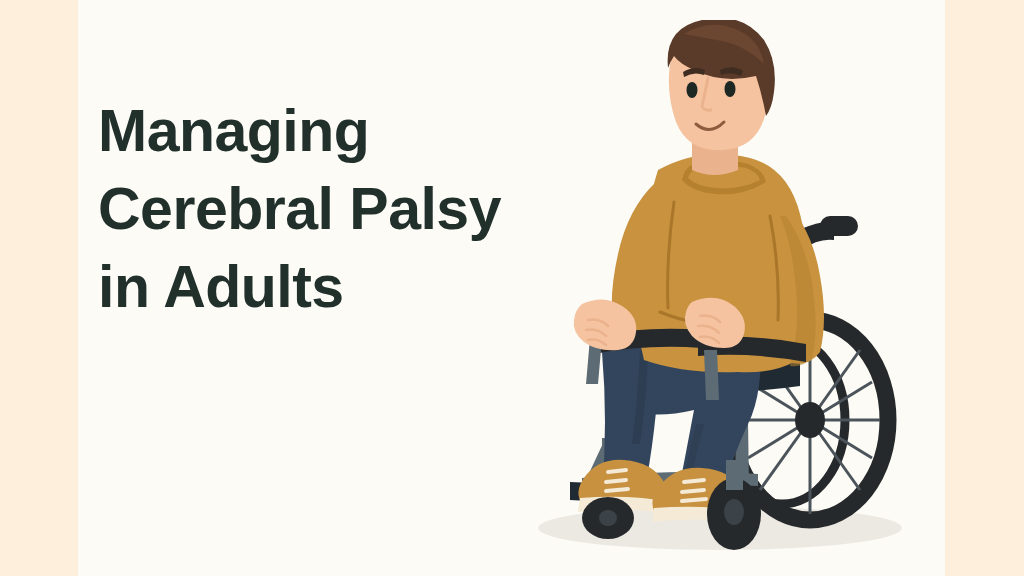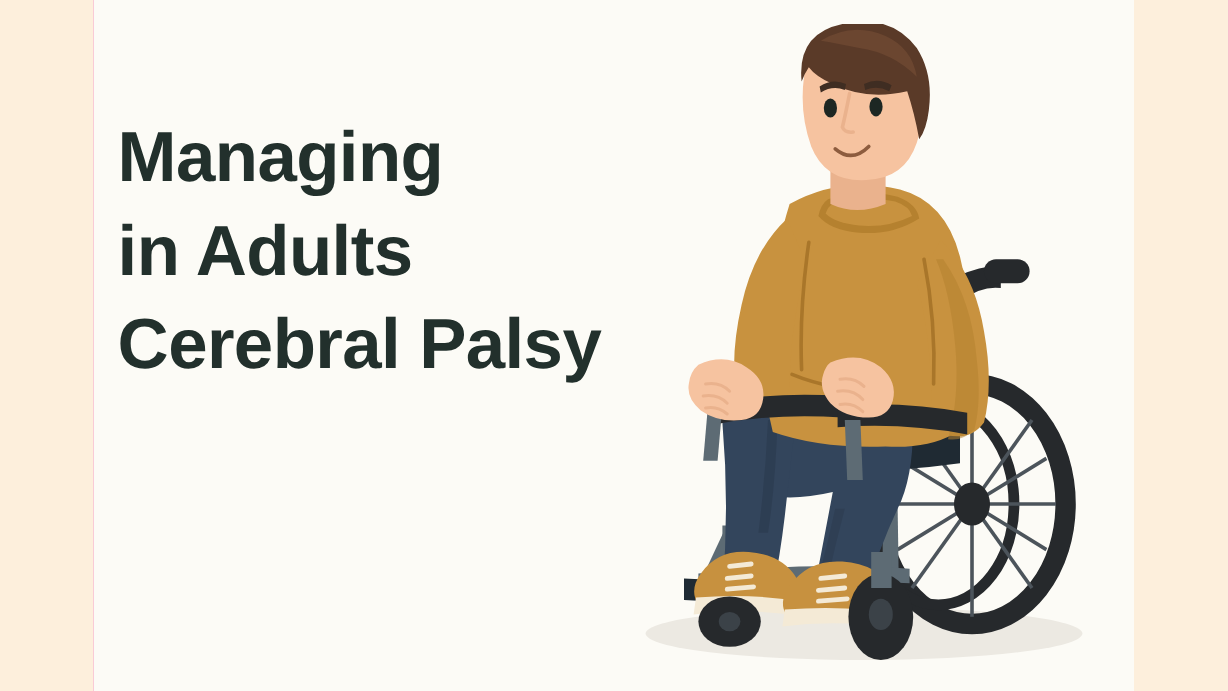--- a/index.html
+++ b/index.html
@@ -8,21 +8,21 @@
     background: #ffffff;
   }
   body {
     font-family: "Liberation Sans", sans-serif;
   }
   #canvas {
     position: relative;
     width: 1024px;
     height: 576px;
     overflow: hidden;
-    background: #ec4899;
+    background: #000000;
   }
   .band {
     position: absolute;
     top: 0;
     height: 576px;
     background: #fdefdc;
   }
   #band-left  { left: 0;   width: 78px; }
   #band-right { left: 945px; width: 79px; }
 
@@ -62,22 +62,22 @@
 
 <div id="canvas">
 
   <div class="band" id="band-left"></div>
   <div class="band" id="band-right"></div>
 
   <div id="stage">
 
     <div id="headline">
       <span class="hl-line">Managing</span>
+      <span class="hl-line">Cerebral Palsy</span>
       <span class="hl-line">in Adults</span>
-      <span class="hl-line">Cerebral Palsy</span>
     </div>
 
     <div id="illustration">
       <svg viewBox="0 0 430 545" xmlns="http://www.w3.org/2000/svg">
 
         <ellipse cx="222" cy="508" rx="182" ry="22" fill="#ece9e2"></ellipse>
 
         <g>
           <path d="M300 210 q24 -10 36 -8 l0 18 q-16 -2 -32 10 z" fill="#26292c"></path>
           <rect x="322" y="196" width="38" height="20" rx="10" fill="#26292c"></rect>

